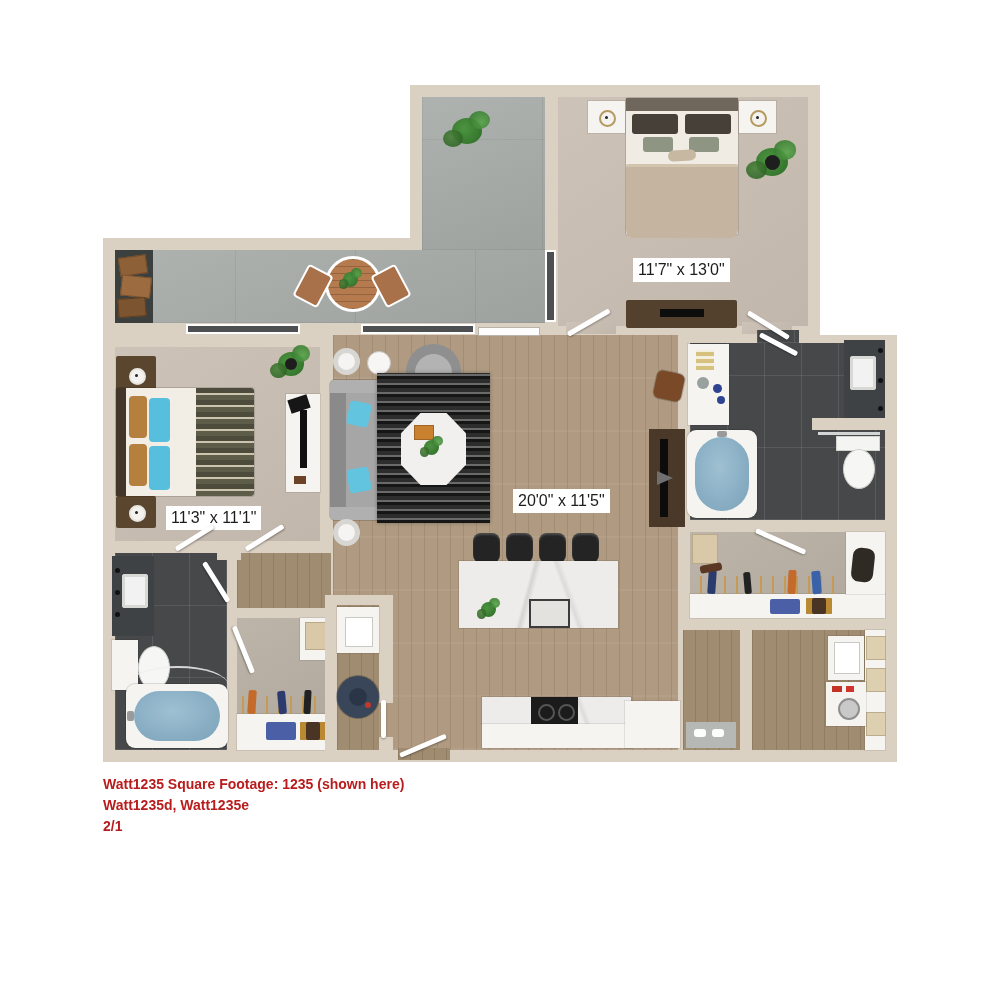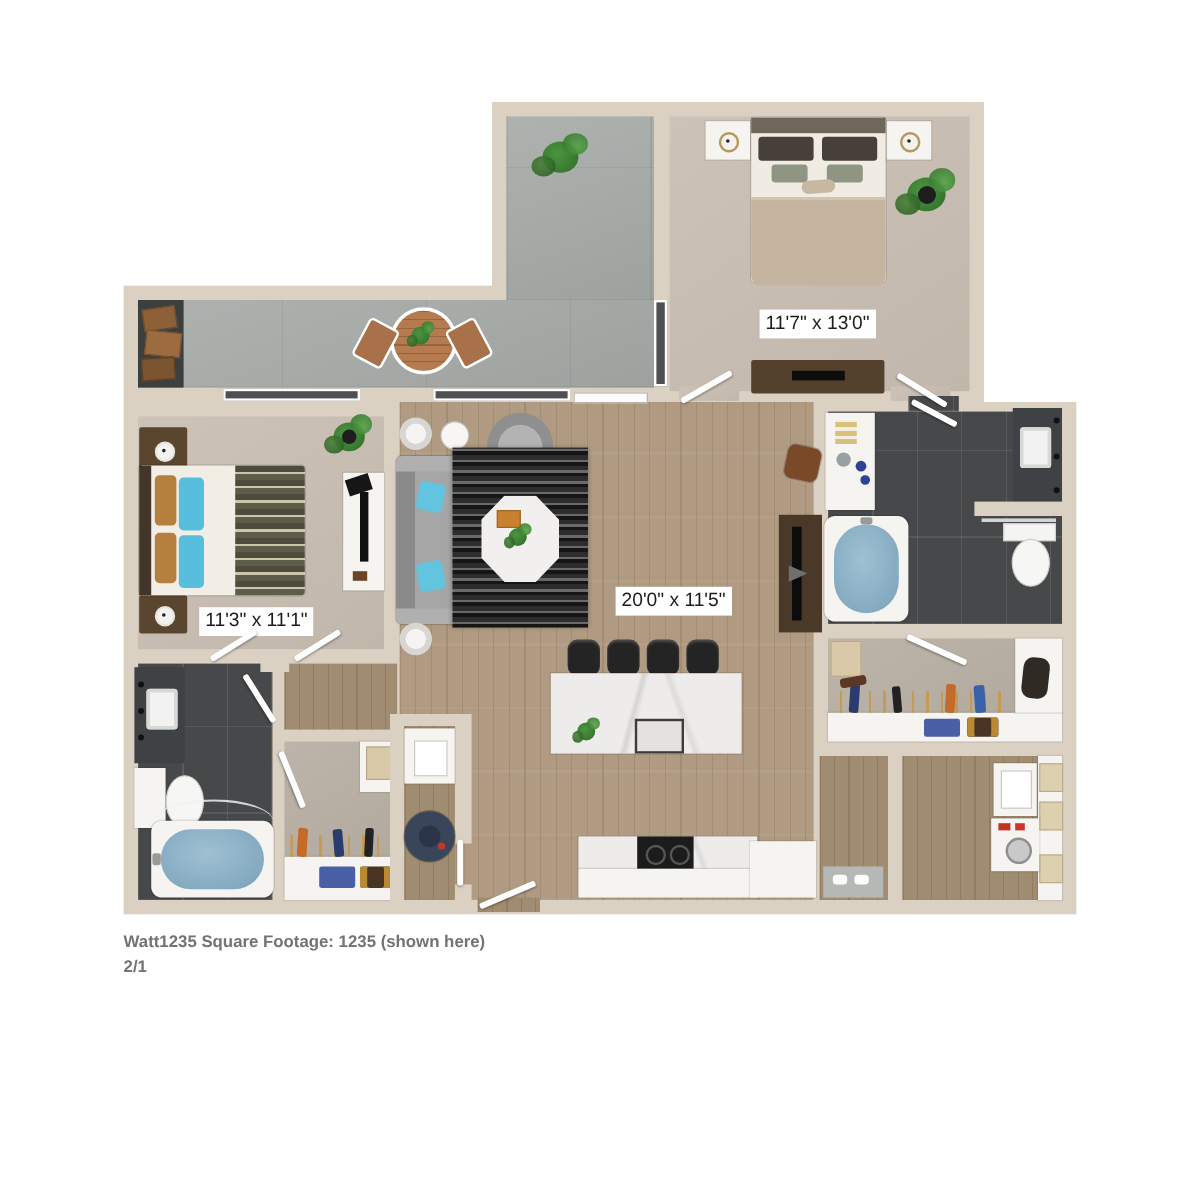--- a/index.html
+++ b/index.html
@@ -56,21 +56,21 @@
   .marble{position:absolute;background:#edecea;
     background-image:linear-gradient(105deg,rgba(0,0,0,0) 42%,rgba(150,150,150,.28) 44%,rgba(0,0,0,0) 47%),
                      linear-gradient(70deg,rgba(0,0,0,0) 64%,rgba(160,160,160,.22) 66%,rgba(0,0,0,0) 69%);
     box-shadow:0 0 0 1px rgba(0,0,0,.10);}
   .hang-row{position:absolute;height:18px;
     background:repeating-linear-gradient(90deg,#c49a55 0 2px,rgba(0,0,0,0) 2px 12px);}
   .garment{position:absolute;border-radius:2px;}
   .toilet-bowl{position:absolute;background:#f6f6f4;border:1px solid #cfcfca;border-radius:50%;}
   .tub{position:absolute;background:var(--white);border-radius:9px;box-shadow:0 0 0 1px rgba(0,0,0,.12);}
   .tub-inner{position:absolute;background:radial-gradient(ellipse at 45% 40%,#9fc0d2,#7aa2ba);border-radius:28px;}
-  .footer-line{color:#737373;font-size:14px;line-height:21px;font-weight:700;}
+  .footer-line{color:#b91c1c;font-size:14px;line-height:21px;font-weight:700;}
   .disclaimer{position:absolute;left:0;top:956px;width:1000px;text-align:center;
     color:#000;font-size:9.5px;font-weight:700;}
 </style>
 </head>
 <body>
 
 <div class="page">
 
   <div class="wall" style="left:410px;top:85px;width:410px;height:255px;"></div>
   <div class="wall" style="left:103px;top:238px;width:307px;height:524px;"></div>
@@ -292,17 +292,18 @@
   <div class="door" style="left:176px;top:547px;width:44px;transform:rotate(-32deg);"></div>
   <div class="door" style="left:246px;top:547px;width:44px;transform:rotate(-32deg);"></div>
   <div class="door" style="left:760px;top:332px;width:42px;transform:rotate(28deg);"></div>
   <div class="door" style="left:756px;top:528px;width:54px;transform:rotate(24deg);"></div>
   <div class="door" style="left:204px;top:560px;width:46px;transform:rotate(58deg);"></div>
   <div class="door" style="left:234px;top:624px;width:50px;transform:rotate(68deg);"></div>
   <div class="door" style="left:400px;top:753px;width:50px;transform:rotate(-23deg);"></div>
 
   <div class="abs" style="left:103px;top:774px;">
     <div class="footer-line">Watt1235 Square Footage: 1235 (shown here)</div>
+    <div class="footer-line">Watt1235d, Watt1235e</div>
     <div class="footer-line">2/1</div>
   </div>
 
 
 </div>
 
 </body></html>

